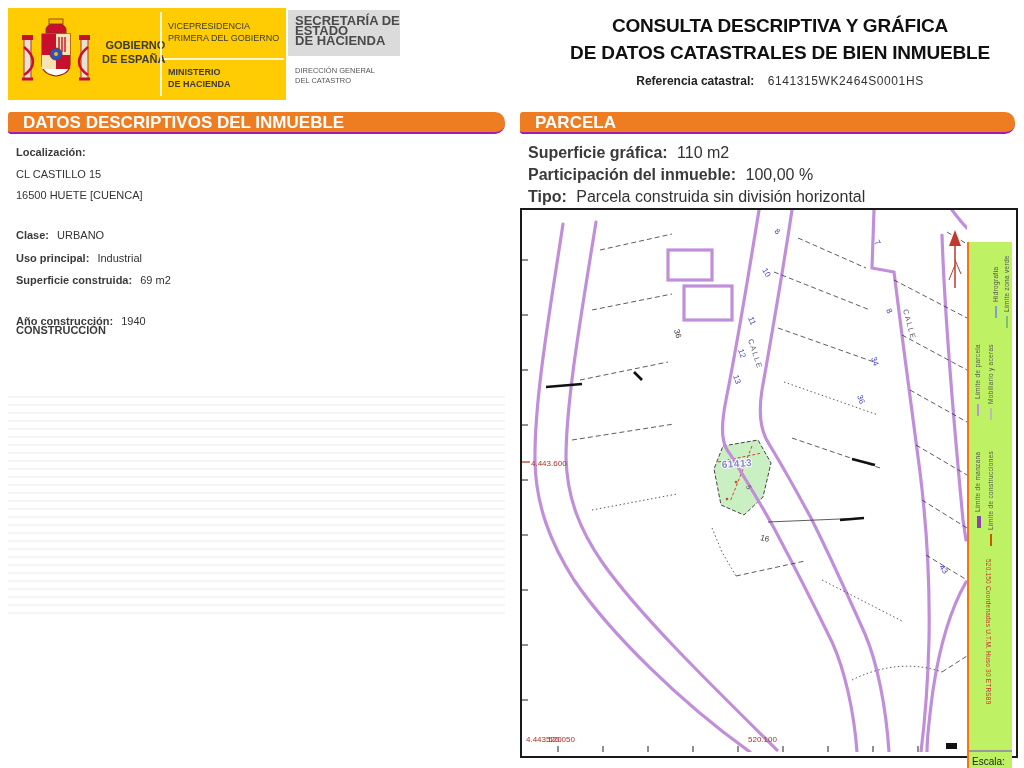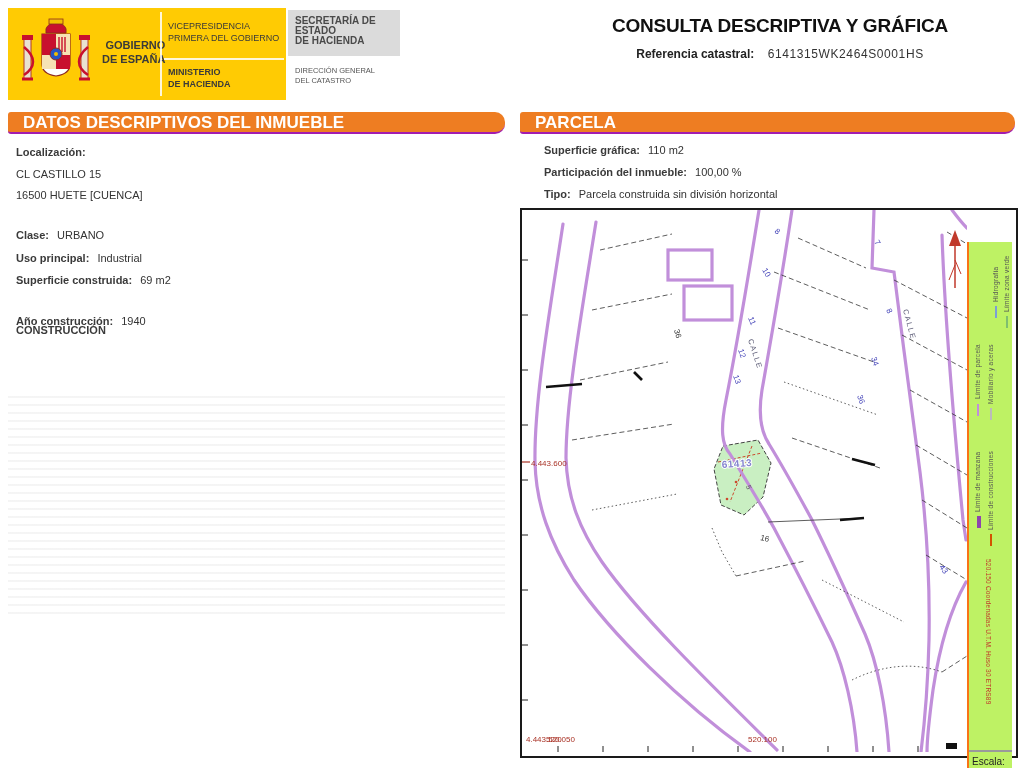--- a/index.html
+++ b/index.html
@@ -10,21 +10,21 @@
   
   .logo-wrap{position:absolute;left:8px;top:8px;width:385px;height:92px;}
   .logo-yellow{position:absolute;left:0;top:0;width:278px;height:92px;background:#FFCB03;}
   .emblem{position:absolute;left:8px;top:5px;}
   .gob-text{position:absolute;left:94px;top:30px;font-size:11px;font-weight:bold;color:#3a3a3a;line-height:14px;text-align:right;}
   .logo-vdiv{position:absolute;left:152px;top:4px;width:2px;height:84px;background:rgba(255,255,255,.85);}
   .vice-text{position:absolute;left:160px;top:12px;font-size:9px;font-weight:normal;color:#3a3a3a;line-height:12px;width:115px;}
   .logo-hdiv{position:absolute;left:156px;top:50px;width:120px;height:2px;background:rgba(255,255,255,.85);}
   .mini-text{position:absolute;left:160px;top:58px;font-size:9px;font-weight:bold;color:#3a3a3a;line-height:12px;}
   .secretaria{position:absolute;left:280px;top:2px;width:105px;height:40px;background:#DBDBDB;
-              font-size:10px;font-weight:bold;color:#4a4a4a;line-height:10px;padding:6px 0 0 7px;}
+              font-size:13px;font-weight:bold;color:#4a4a4a;line-height:10px;padding:6px 0 0 7px;}
   .direccion{position:absolute;left:287px;top:58px;font-size:7.5px;color:#555;line-height:10px;}
 
   .title-block{position:absolute;left:545px;top:12px;width:470px;text-align:center;}
   .title-line{font-size:19px;font-weight:800;color:#111;line-height:27px;letter-spacing:-.2px;}
   .ref-line{margin-top:8px;font-size:12px;}
   .ref-label{font-weight:bold;color:#222;margin-right:10px;}
   .ref-value{color:#333;letter-spacing:.6px;}
 
   
   .sec-bar{position:absolute;left:0;top:0;right:0;height:22px;background:#EE7D22;color:#fff;
@@ -41,21 +41,21 @@
   .ctable th{background:#F1F1F1;color:#555;font-weight:normal;text-align:left;padding:2px 4px;border-top:1px solid #d8d8d8;}
   .ctable td{color:#333;padding:2px 4px;border-bottom:1px solid #ececec;}
   .ctable .c2{text-align:center;width:35%;}
   .ctable .c3{text-align:center;width:20%;}
   .ctable tr:nth-child(even) td{background:#F6F6F6;}
   .empty-rows{position:absolute;left:0;top:278px;width:497px;height:230px;opacity:.85;
     background:repeating-linear-gradient(to bottom,#ffffff 0px,#ffffff 6px,#f3f3f3 6px,#f3f3f3 8px);}
 
   
   .right-panel{position:absolute;left:520px;top:112px;width:495px;height:648px;}
-  .rp-line{position:absolute;left:24px;font-size:11px;white-space:nowrap;}
+  .rp-line{position:absolute;left:8px;font-size:16px;white-space:nowrap;}
 
   .map-box{position:absolute;left:0;top:96px;width:494px;height:546px;border:2px solid #1a1a1a;background:#fff;}
   .map-svg{position:absolute;left:0;top:0;}
   .map-sidebar{position:absolute;left:445px;top:0;width:43px;height:542px;border-left:2px solid #f97316;background:#bef264;margin-top:32px;}
 
   .vtext{position:absolute;writing-mode:vertical-rl;transform:rotate(180deg);
          font-size:6.5px;color:#555;letter-spacing:.3px;line-height:10px;width:10px;overflow:visible;white-space:nowrap;}
   .vtext-cw{position:absolute;writing-mode:vertical-rl;font-size:6.5px;color:#C0392B;
             letter-spacing:.2px;line-height:10px;width:10px;overflow:visible;white-space:nowrap;}
   .swatch{position:absolute;width:2px;height:12px;}
@@ -100,20 +100,21 @@
     <div class="mini-text pre">MINISTERIO
 DE HACIENDA</div>
     <div class="secretaria pre">SECRETARÍA DE ESTADO
 DE HACIENDA</div>
     <div class="direccion pre">DIRECCIÓN GENERAL
 DEL CATASTRO</div>
   </div>
 
   <div class="title-block">
     <div class="title-line">CONSULTA DESCRIPTIVA Y GRÁFICA</div>
+    <div class="title-line">DE DATOS CATASTRALES DE BIEN INMUEBLE</div>
     <div class="ref-line">
       <span class="ref-label">Referencia catastral:</span>
       <span class="ref-value">6141315WK2464S0001HS</span>
     </div>
   </div>
 
   <div class="left-panel">
     <div class="sec-bar">DATOS DESCRIPTIVOS DEL INMUEBLE</div>
 
     <div class="lp-line" style="top:34px;"><span class="lbl">Localización:</span></div>

